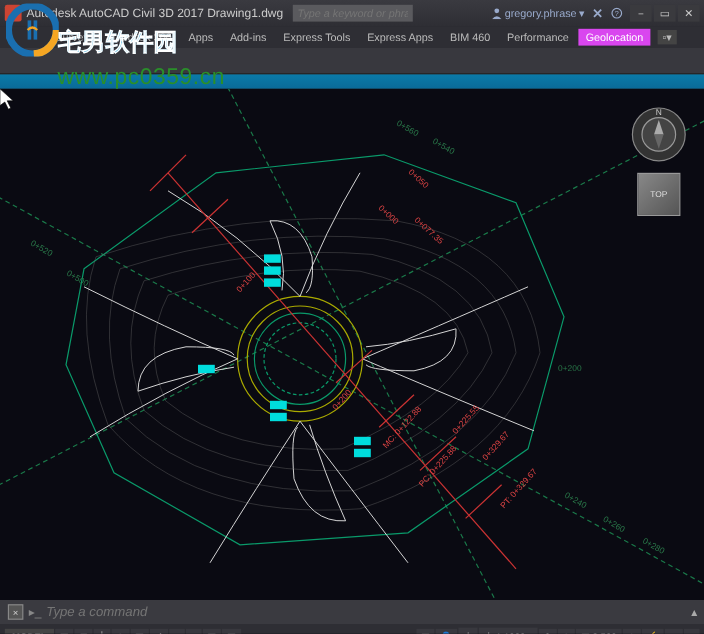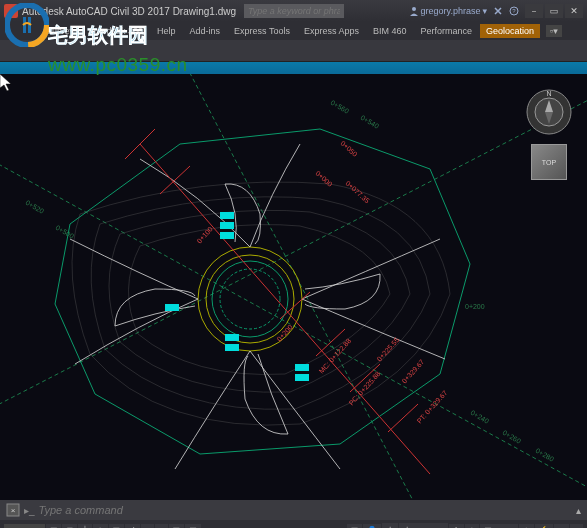--- a/index.html
+++ b/index.html
@@ -7,21 +7,21 @@
 .titlebar{height:22px;background:linear-gradient(#3a3a40,#2e2e34);display:flex;align-items:center;padding:0 4px;font-size:10px;color:#ccc}
 .title-icon{width:14px;height:14px;background:#c43;border-radius:2px;margin-right:4px;display:inline-block}
 .title-text{flex:0 0 auto;white-space:nowrap}
 .title-search{margin-left:8px;background:#5a5a5e;border:none;color:#aaa;font-size:9px;padding:2px 4px;width:100px;font-style:italic}
 .title-right{margin-left:auto;display:flex;align-items:center;gap:6px;color:#9ac}
 .user-badge{display:flex;align-items:center;gap:2px;font-size:9px;color:#9ac}
 .win-btns{display:flex;gap:2px}
 .win-btn{width:18px;height:14px;background:#3a3a3e;color:#ccc;font-size:9px;display:flex;align-items:center;justify-content:center;cursor:pointer}
 .ribbon-tabs{height:18px;background:#2e2e34;display:flex;align-items:center;padding-left:40px;font-size:9px;color:#bbb;gap:2px}
 .rtab{padding:2px 6px;cursor:pointer;white-space:nowrap}
-.rtab.active{background:#a16207;color:#fff}
+.rtab.active{background:#d946ef;color:#fff}
 .ribbon-panel{height:22px;background:#38383e;border-bottom:1px solid #222}
 .blue-strip{height:12px;background:linear-gradient(#0a7aa8,#0a6a98)}
 .canvas{position:relative;width:587px;height:426px;background:#0a0a12;overflow:hidden}
 .canvas svg{position:absolute;top:0;left:0}
 .cursor{position:absolute;left:327px;top:67px;pointer-events:none}
 .nav-compass{position:absolute;right:12px;top:12px;width:52px;height:52px}
 .nav-cube{position:absolute;right:20px;top:70px;width:36px;height:36px;background:linear-gradient(135deg,#888,#555);border:1px solid #999;font-size:7px;color:#ddd;display:flex;align-items:center;justify-content:center}
 .watermark-logo{position:absolute;left:5px;top:3px;z-index:50}
 .watermark-url{position:absolute;left:48px;top:54px;color:#2a8f2a;font-size:19px;font-weight:normal;z-index:50;letter-spacing:0.5px}
 .cmdline{height:20px;background:#3a3a40;display:flex;align-items:center;padding:0 6px;font-size:10px;color:#888}
@@ -60,21 +60,21 @@
       <div class="win-btn">－</div>
       <div class="win-btn">▭</div>
       <div class="win-btn">✕</div>
     </div>
   </div>
 </div>
 
 <div class="ribbon-tabs">
   <span class="rtab">Survey</span>
   <span class="rtab">Autodesk 300</span>
-  <span class="rtab">Help</span>
+  <span class="rtab">Apps</span>
   <span class="rtab">Add-ins</span>
   <span class="rtab">Express Tools</span>
   <span class="rtab">Express Apps</span>
   <span class="rtab">BIM 460</span>
   <span class="rtab">Performance</span>
   <span class="rtab active">Geolocation</span>
   <span style="margin-left:4px;background:#444;padding:1px 4px;cursor:pointer">▫▾</span>
 </div>
 <div class="ribbon-panel"></div>
 <div class="blue-strip"></div>

